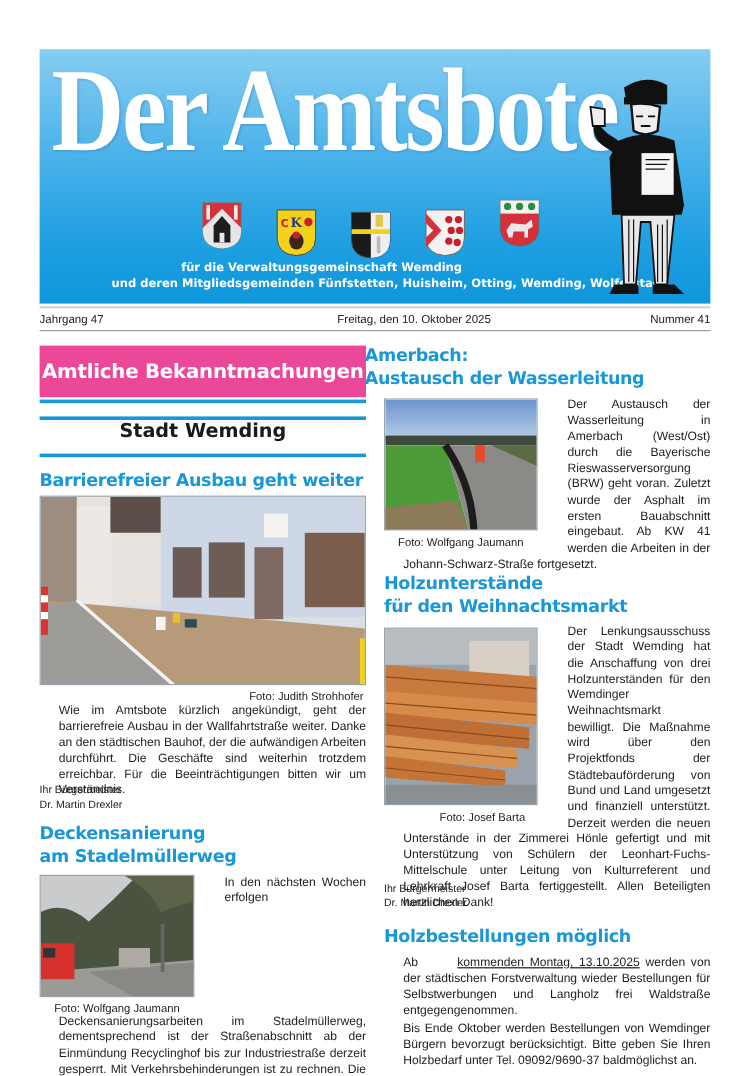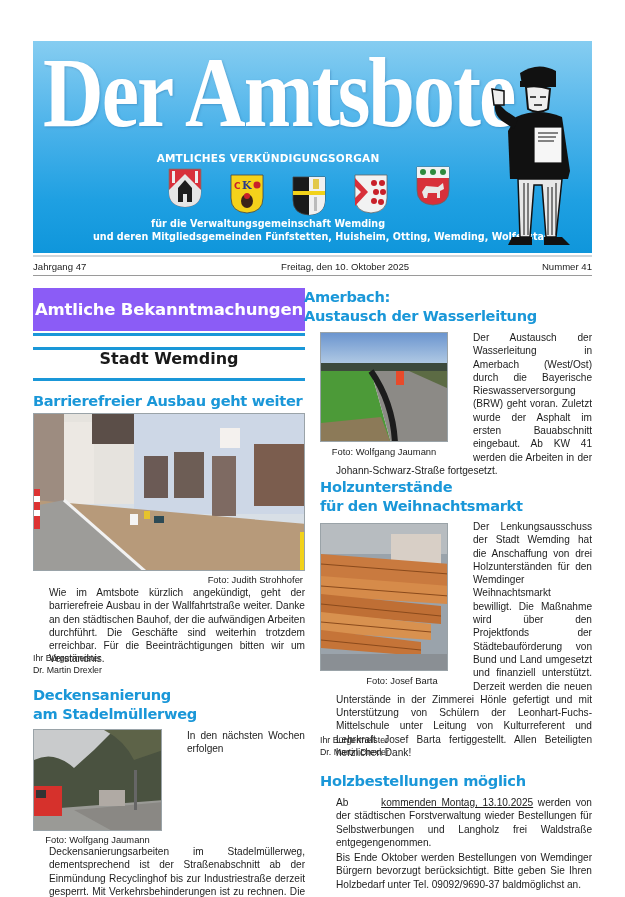--- a/index.html
+++ b/index.html
@@ -39,21 +39,21 @@
 
   .issue-bar {
     position: absolute; left: 33px; top: 258px; width: 559px; height: 16px;
     font-size: 9.6px; color: #222; display: flex; justify-content: space-between; align-items: center;
   }
   .issue-rule { position: absolute; left: 33px; top: 275px; width: 559px; height: 1px; background: #9a9a9a; }
 
   
   .banner {
     position: absolute; left: 33px; top: 288px; width: 272px; height: 43px;
-    background: #8b5cf6; color: #fff; display: flex; align-items: center; justify-content: center;
+    background: #ec4899; color: #fff; display: flex; align-items: center; justify-content: center;
     font-family: "DejaVu Sans", sans-serif; font-weight: bold; font-size: 16.5px; letter-spacing: -0.2px;
   }
   .blue-rule { position: absolute; left: 33px; width: 272px; height: 3px; background: #1a97d8; }
   .section-title {
     position: absolute; left: 33px; top: 349px; width: 272px; text-align: center;
     font-family: "DejaVu Sans", sans-serif; font-weight: bold; font-size: 16px; color: #1a1a1a;
   }
   .headline {
     position: absolute; font-family: "DejaVu Sans", sans-serif; font-weight: bold;
     color: #1a97d8; font-size: 14.6px; line-height: 19px; letter-spacing: -0.3px;
@@ -67,21 +67,20 @@
   }
   .sign { position: absolute; font-size: 8.8px; line-height: 11.5px; color: #222; }
   .float-left { float: left; width: 1px; }
   u { text-decoration: underline; margin-left: 28px; }
 </style>
 </head>
 <body>
 
 <div class="masthead">
   <div class="masthead-title">Der Amtsbote</div>
-  <div class="masthead-subtitle">AMTLICHES VERKÜNDIGUNGSORGAN</div>
 
   <div class="crests">
 
     <svg class="crest" style="left:0;top:4px" viewBox="0 0 34 40">
       <path d="M1 1 H33 V24 Q33 38 17 39 Q1 38 1 24 Z" fill="#d8303a" stroke="#777" stroke-width="0.8"></path>
       <path d="M1 22 L17 6 L33 22 V24 Q33 38 17 39 Q1 38 1 24 Z" fill="#e6e6e6"></path>
       <path d="M10 34 V20 L17 12 L24 20 V34 Z" fill="#1d1d1d"></path>
       <rect x="15" y="26" width="4" height="8" fill="#e6e6e6"></rect>
       <rect x="4" y="3" width="3" height="12" fill="#eee"></rect>
         <rect x="27" y="3" width="3" height="12" fill="#eee"></rect>

